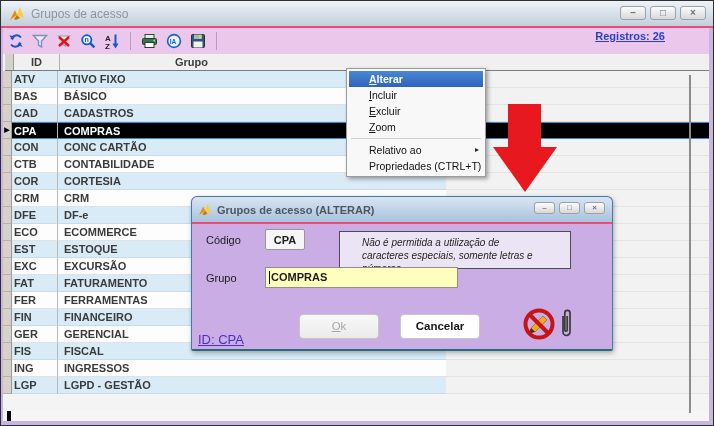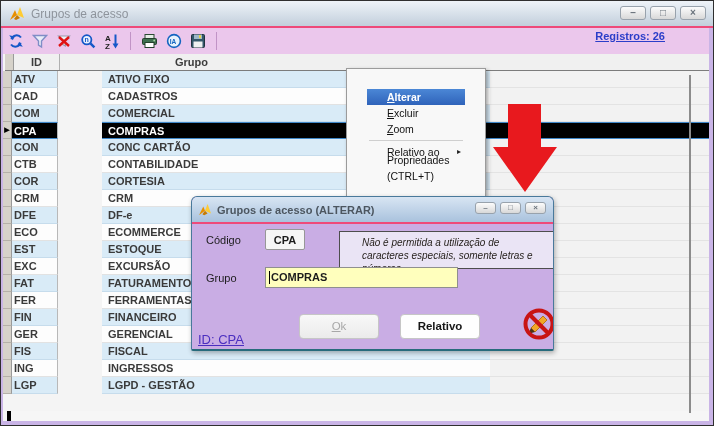--- a/index.html
+++ b/index.html
@@ -27,42 +27,42 @@
 
   
   .grid-header{position:absolute;left:4px;top:53px;width:706px;height:17px;background:#f0f0f0;border-bottom:1px solid #7c7c7c;display:flex;font-size:11px;font-weight:bold;color:#3c3c3c;box-sizing:border-box;}
   .h-sel{width:9px;background:#d6d2ca;border-right:1px solid #9a9a9a;box-sizing:border-box;}
   .h-id{width:46px;text-align:center;line-height:16px;border-right:1px solid #b0b0b0;box-sizing:border-box;}
   .h-gr{flex:1;line-height:16px;padding-left:115px;}
   .grid-rows{position:absolute;left:2px;top:70px;width:706px;}
   .grow{display:flex;height:17px;font-size:11px;font-weight:bold;color:#3a3a3a;}
   .c-sel{width:9px;background:#d6d2ca;border-right:1px solid #9a9a9a;border-bottom:1px solid #b5b1a9;box-sizing:border-box;font-size:7px;line-height:16px;color:#000;text-align:center;}
   .c-id{width:46px;line-height:16px;padding-left:2px;border-right:1px solid #b8b8b8;box-sizing:border-box;}
-  .c-gr{width:388px;line-height:16px;padding-left:6px;box-sizing:border-box;margin-left:44px;}
+  .c-gr{width:388px;line-height:16px;padding-left:6px;box-sizing:border-box;}
   .c-fill{flex:1;background:#f2f2f2;border-bottom:1px solid #e3e3e3;box-sizing:border-box;}
   .grow:nth-child(odd) .c-id,.grow:nth-child(odd) .c-gr{background:#d9ebf7;border-bottom:1px solid #c6dcec;box-sizing:border-box;}
   .grow:nth-child(even) .c-id,.grow:nth-child(even) .c-gr{background:#fdfdfd;border-bottom:1px solid #e2e2e2;box-sizing:border-box;}
   .grow.selected .c-id,.grow.selected .c-gr,.grow.selected .c-fill{background:#000;color:#fff;border-top:1px solid #3f87c8;border-bottom:1px solid #3f87c8;}
   .bottom-strip{position:absolute;left:2px;top:410px;width:706px;height:10px;background:#f6f6f6;}
   .caret-mark{position:absolute;left:4px;top:0;width:4px;height:13px;background:#000;}
   .vscroll{position:absolute;left:688px;top:74px;width:2px;height:338px;background:#8c8c8c;z-index:5;}
 
   
-  .cmenu{position:absolute;left:345px;top:67px;width:140px;background:#f8f8f8;border:1px solid #9b9b9b;box-shadow:2px 2px 4px rgba(0,0,0,.35);padding:20px;z-index:20;box-sizing:border-box;}
+  .cmenu{position:absolute;left:345px;top:67px;width:140px;background:#f8f8f8;border:1px solid #9b9b9b;box-shadow:2px 2px 4px rgba(0,0,0,.35);padding:2px;z-index:20;box-sizing:border-box;}
   .mitem{height:16px;line-height:16px;font-size:10.5px;color:#111;padding-left:20px;display:flex;align-items:center;position:relative;}
   .mitem .mlabel{flex:1;}
   .mitem.hot{background:linear-gradient(#4b87d6,#2f63ba);color:#fff;font-weight:bold;}
   .marrow{position:absolute;right:4px;font-size:8px;color:#222;}
   .msep{height:1px;background:#cfcfcf;margin:3px 2px;}
 
   
   .red-arrow{position:absolute;left:492px;top:103px;z-index:40;}
 
   
-  .dialog{position:absolute;left:190px;top:195px;width:363px;height:155px;border:1px solid #49799b;border-bottom:2px solid #276b7c;border-radius:6px 6px 2px 2px;box-shadow:1px 2px 5px rgba(0,0,0,.3);z-index:30;background:#c9ade4;box-sizing:border-box;overflow:hidden;}
+  .dialog{position:absolute;left:190px;top:195px;width:422px;height:155px;border:1px solid #49799b;border-bottom:2px solid #276b7c;border-radius:6px 6px 2px 2px;box-shadow:1px 2px 5px rgba(0,0,0,.3);z-index:30;background:#c9ade4;box-sizing:border-box;overflow:hidden;}
   .dlg-titlebar{position:relative;height:25px;background:linear-gradient(#d8e5f3,#a9c2dd);display:flex;align-items:center;border-radius:5px 5px 0 0;}
   .dlg-titlebar .logo{margin:0 5px 0 6px;display:flex;}
   .dlg-title{font-size:11px;color:#4c5660;font-weight:bold;}
   .dlg-redline{height:2px;background:#ee4a7a;}
   .dlg-body{position:relative;height:125px;font-size:11px;color:#1c1c1c;}
   .lbl{position:absolute;font-size:11px;color:#1c1c1c;}
   .codigo-box{position:absolute;left:73px;top:5px;width:40px;height:21px;background:#f6f6f6;border:1px solid #979797;border-radius:2px;font-weight:bold;font-size:11px;text-align:center;line-height:20px;box-sizing:border-box;}
   .warnbox{position:absolute;left:147px;top:7px;width:232px;height:38px;background:#eae4f5;border:1px solid #4d4d4d;font-style:italic;font-size:10px;line-height:13px;padding:4px 22px;box-sizing:border-box;color:#221d18;}
   .grupo-input{position:absolute;left:73px;top:43px;width:193px;height:21px;background:#ffffbd;border:1px solid #8f8f8f;font-weight:bold;font-size:11px;line-height:19px;padding-left:3px;box-sizing:border-box;display:flex;align-items:center;}
   .tcaret{width:1px;height:13px;background:#000;margin-right:1px;}
@@ -166,28 +166,28 @@
 
   <div class="grid-rows">
       <div class="grow">
         <div class="c-sel"></div>
         <div class="c-id">ATV</div>
         <div class="c-gr">ATIVO FIXO</div>
         <div class="c-fill"></div>
       </div>
       <div class="grow">
         <div class="c-sel"></div>
+        <div class="c-id">BAS</div>
+        <div class="c-gr">BÁSICO</div>
+        <div class="c-fill"></div>
+      </div>
+      <div class="grow">
+        <div class="c-sel"></div>
         <div class="c-id">CAD</div>
         <div class="c-gr">CADASTROS</div>
-        <div class="c-fill"></div>
-      </div>
-      <div class="grow">
-        <div class="c-sel"></div>
-        <div class="c-id">COM</div>
-        <div class="c-gr">COMERCIAL</div>
         <div class="c-fill"></div>
       </div>
       <div class="grow selected">
         <div class="c-sel">▶</div>
         <div class="c-id">CPA</div>
         <div class="c-gr">COMPRAS</div>
         <div class="c-fill"></div>
       </div>
       <div class="grow">
         <div class="c-sel"></div>
@@ -287,20 +287,23 @@
 
   <div class="vscroll"></div>
 
   <div class="edge-left"></div>
   <div class="edge-right"></div>
   <div class="edge-bottom"></div>
 
   <div class="cmenu">
       <div class="mitem hot">
         <span class="mlabel"><u>A</u>lterar</span>
+      </div>
+      <div class="mitem">
+        <span class="mlabel"><u>I</u>ncluir</span>
       </div>
       <div class="mitem">
         <span class="mlabel"><u>E</u>xcluir</span>
       </div>
       <div class="mitem">
         <span class="mlabel"><u>Z</u>oom</span>
       </div>
       <div class="msep"></div>
       <div class="mitem">
         <span class="mlabel">Relativo ao</span>
@@ -337,21 +340,21 @@
     <div class="dlg-body">
       <span class="lbl" style="left:14px;top:10px;">Código</span>
       <div class="codigo-box">CPA</div>
       <div class="warnbox">Não é permitida a utilização de caracteres especiais, somente letras e números.</div>
       <span class="lbl" style="left:14px;top:48px;">Grupo</span>
       <div class="grupo-input">
           <span class="tcaret"></span>
           <span>COMPRAS</span>
         </div>
       <div class="dbtn okbtn"><u>O</u>k</div>
-      <div class="dbtn cancelbtn">Relativo</div>
+      <div class="dbtn cancelbtn">Cancelar</div>
       <a class="idlink">ID: CPA</a>
       <span class="noedit">
         <svg width="34" height="34" viewBox="0 0 34 34">
             <polygon points="9,21 21,9 25,13 13,25" fill="#f0a828" stroke="#b87818" stroke-width="1"></polygon>
             <polygon points="9,21 13,25 6,27" fill="#4a3318"></polygon>
             <circle cx="17" cy="17" r="13.5" fill="none" stroke="#c81414" stroke-width="4"></circle>
             <line x1="8" y1="8" x2="26" y2="26" stroke="#c81414" stroke-width="4"></line>
           </svg>
       </span>
       <span class="clip">

